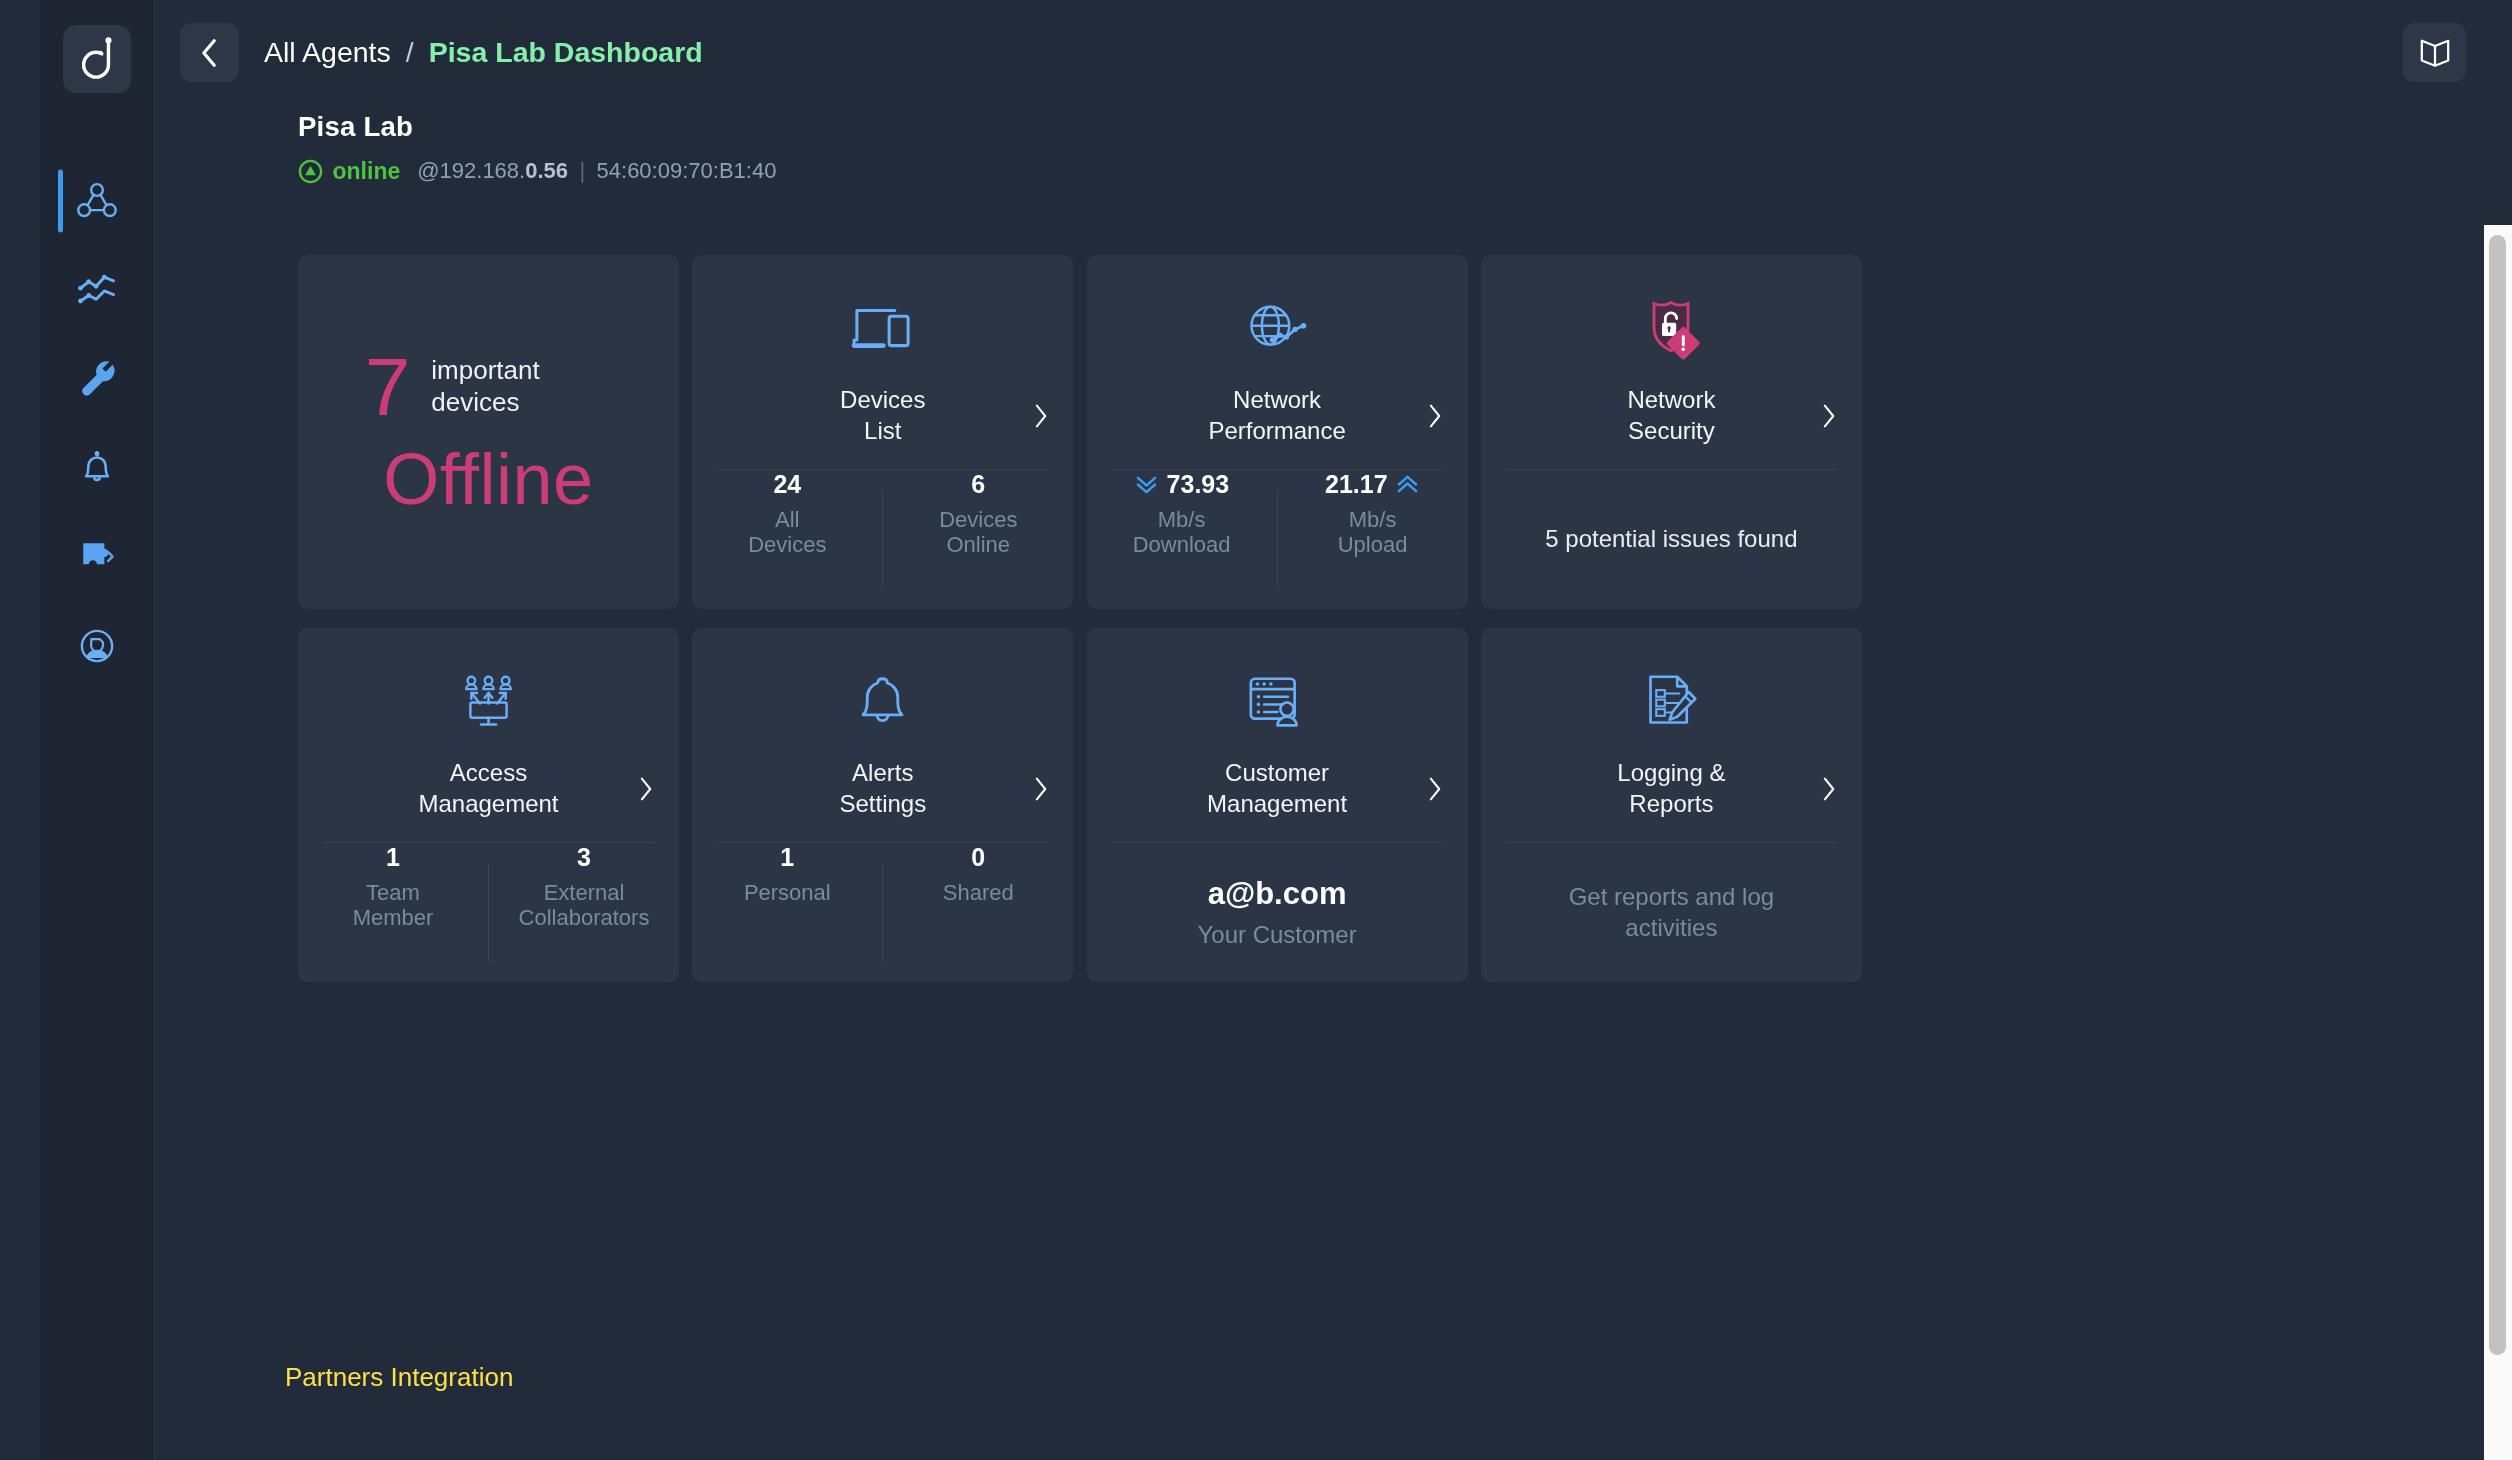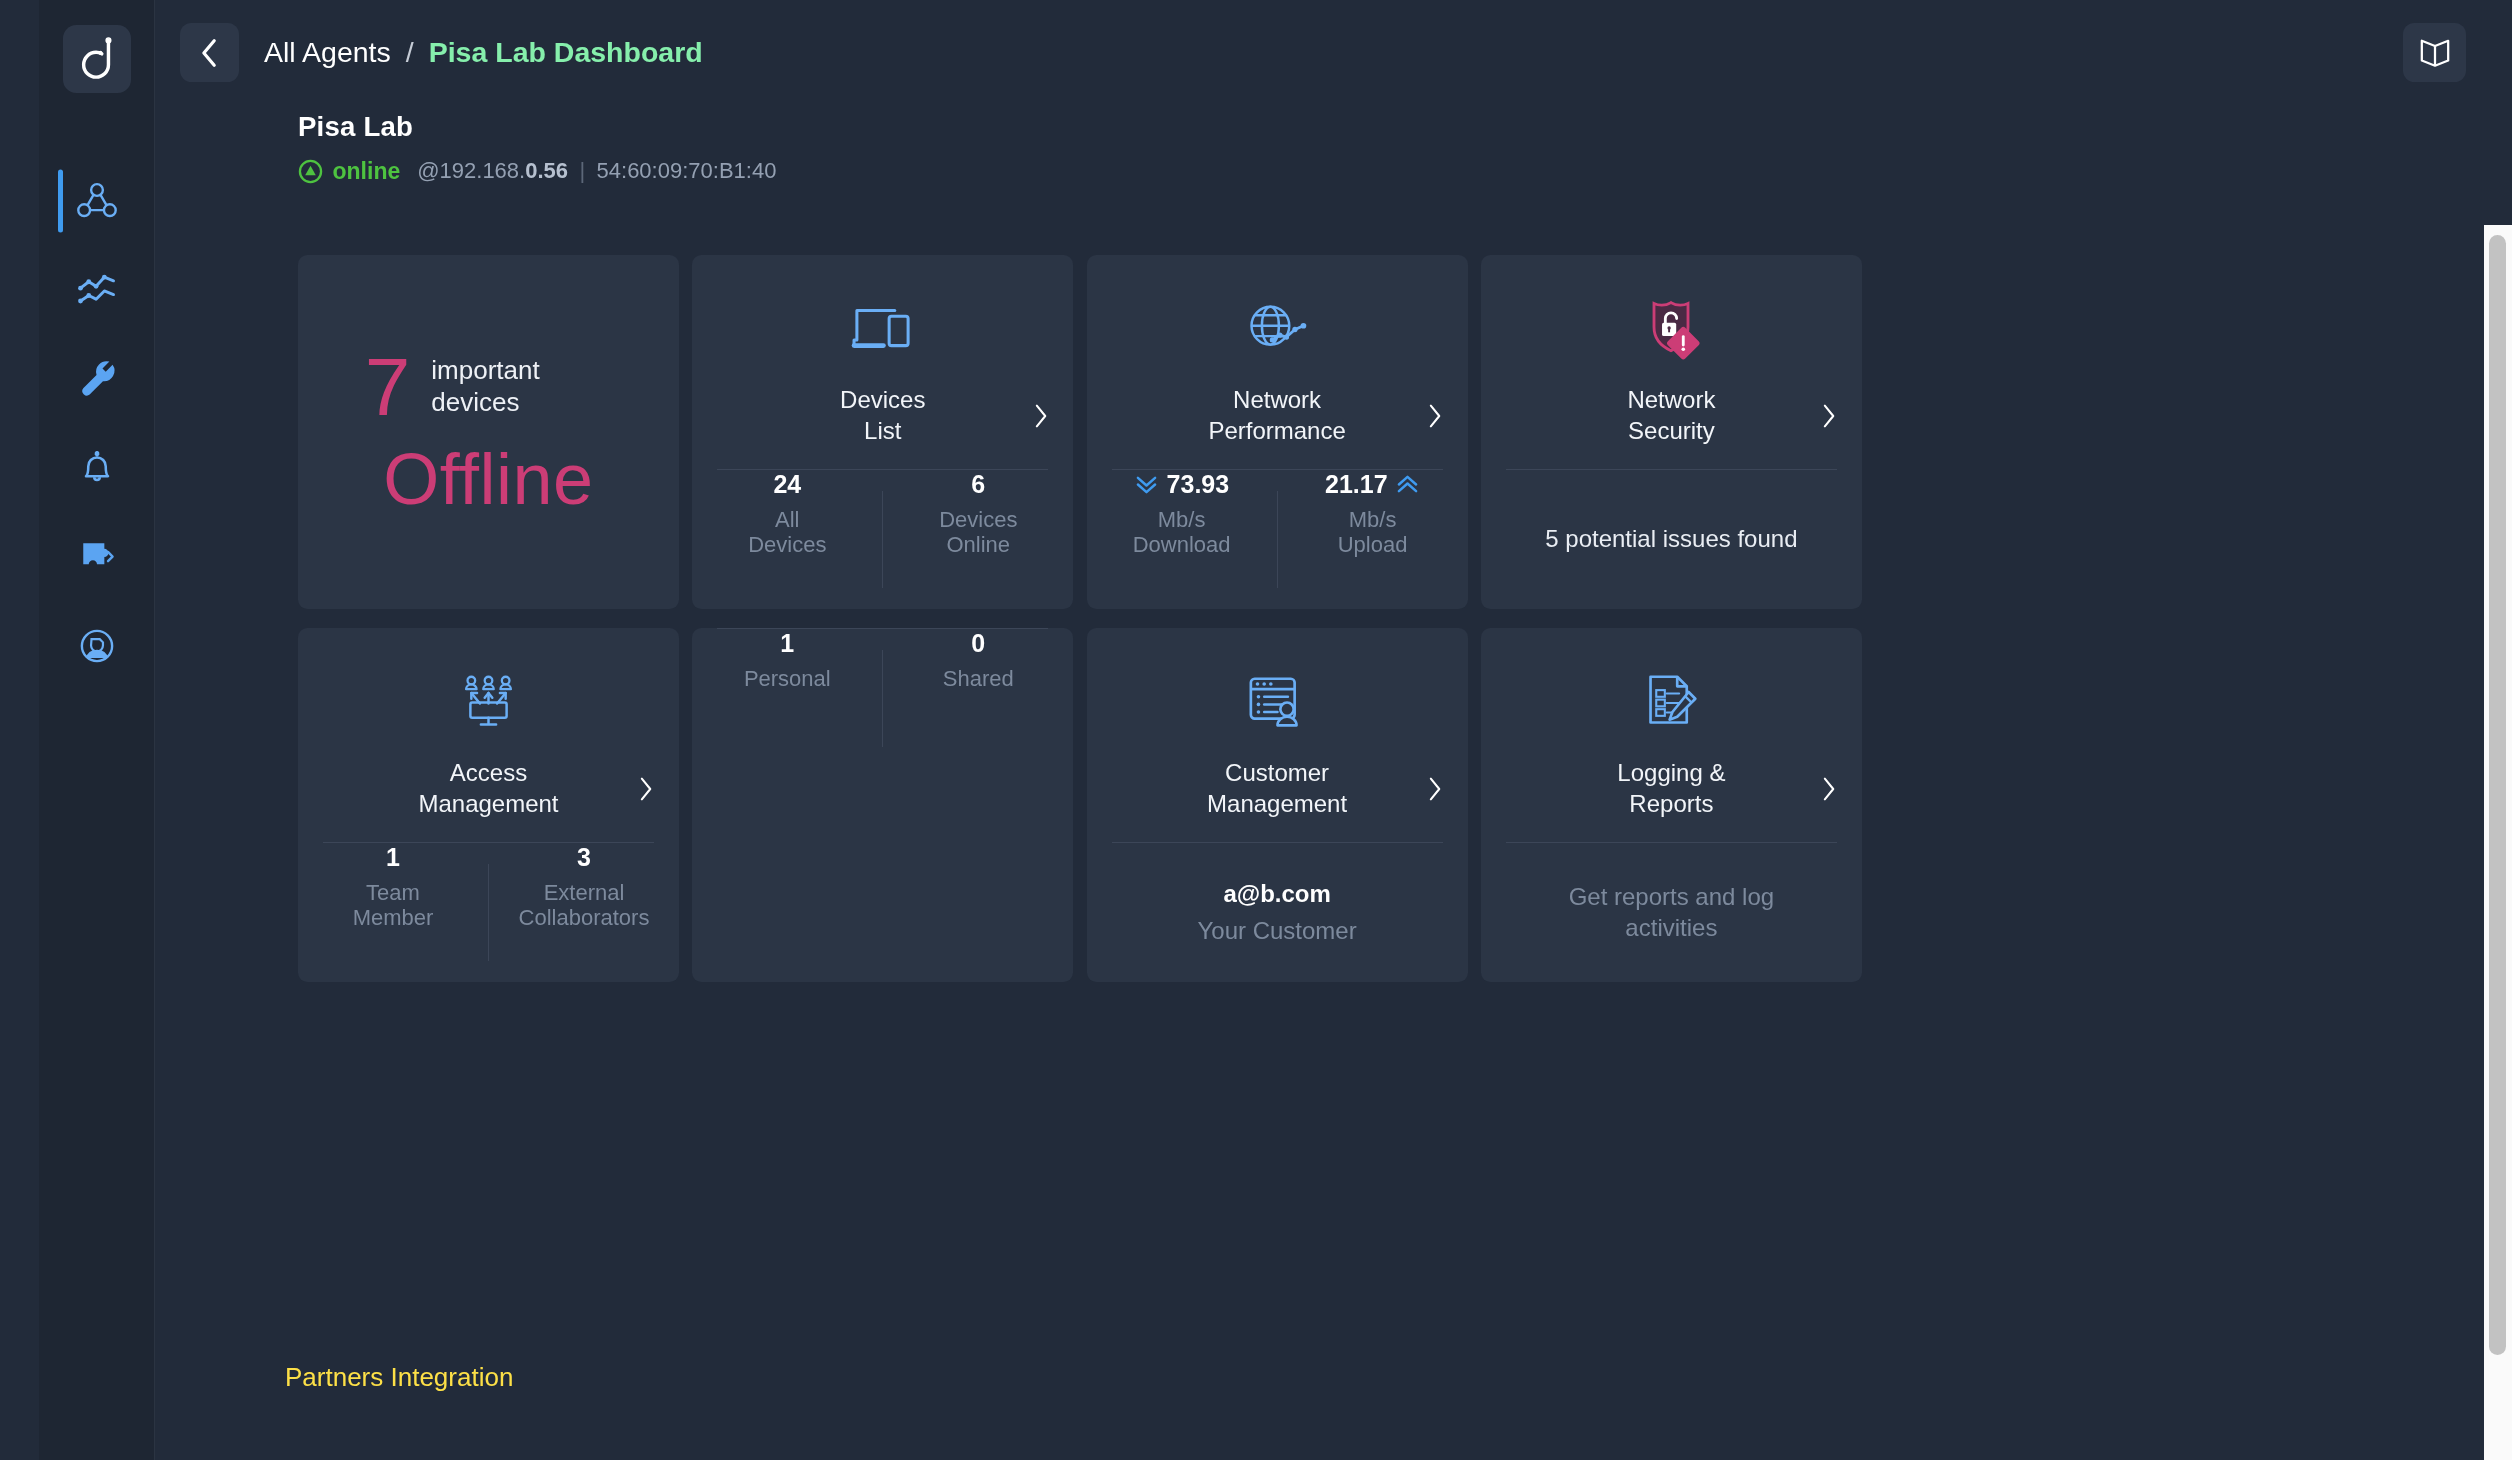--- a/index.html
+++ b/index.html
@@ -93,21 +93,21 @@
 
   .card-stats { height: 139px; display: flex; align-items: flex-start; }
   .stat { flex: 1 1 0; text-align: center; padding: 0 5.7px; }
   .stat-val { color: #ffffff; font-size: 25px; font-weight: 700; margin-bottom: 7.6px; display:flex; align-items:center; justify-content:center; gap:7.6px; }
   .stat-lbl { color: #7d8a9d; font-size: 22px; line-height: 1.16; }
   .stat-sep { width: 1px; align-self: stretch; background: #3c4658; margin: 21px 0; }
   .card-note { height: 139px; display: flex; align-items: center; justify-content: center; text-align: center; padding: 0 23px; }
   .note-bright { color: #e9edf3; font-size: 24px; line-height: 1.28; }
   .note-dim { color: #7d8a9d; font-size: 24px; line-height: 1.28; }
   .note-stack { text-align: center; }
-  .note-stack .l1 { color:#ffffff; font-size:24px; font-weight:700; margin-bottom:9.5px; }
+  .note-stack .l1 { color:#ffffff; font-size:31px; font-weight:700; margin-bottom:9.5px; }
   .note-stack .l2 { color:#7d8a9d; font-size:24px; }
 
   
   .hero { align-items: center; justify-content: center; padding: 0 28.5px; }
   .hero-top { display: flex; align-items: center; justify-content: center; gap: 21px; margin-bottom: 19px; }
   .hero-num { color: #cc3d76; font-size: 82px; line-height: .92; font-weight: 400; }
   .hero-sub { color: #eef1f6; font-size: 26px; line-height: 1.22; max-width: 181px; }
   .hero-big { color: #cc3d76; font-size: 72px; line-height: 1; font-weight: 400; letter-spacing: 0.5px; }
 
   .partners {
@@ -410,20 +410,37 @@
             <div class="stat-val">3</div>
             <div class="stat-lbl">
               <div>External</div>
               <div>Collaborators</div>
             </div>
           </div>
         </div>
       </div>
 
       <div class="card card-r2">
+        <div class="card-top">
+          <div class="card-icon">
+            <svg width="59" height="61" viewBox="0 0 62 64" fill="none">
+              <path d="M31 7 C27.5 7 26 9 26 11.5 A15.5 15.5 0 0 0 15 26.5 C15 34 15 41 10.5 45 H51.5 C47 41 47 34 47 26.5 A15.5 15.5 0 0 0 36 11.5 C36 9 34.5 7 31 7 Z" stroke="#6aaef5" stroke-width="3" stroke-linejoin="round" fill="none"></path>
+              <path d="M25 45 a6 6 0 0 0 12 0" stroke="#6aaef5" stroke-width="3" fill="none"></path>
+            </svg>
+          </div>
+          <div class="card-title-row">
+            <div class="card-title">
+              <div>Alerts</div>
+              <div>Settings</div>
+            </div>
+            <svg class="chevron" width="15" height="27" viewBox="0 0 16 28" fill="none">
+              <path d="M3 3 L12 14 L3 25" stroke="#ffffff" stroke-width="2.2" stroke-linecap="round" stroke-linejoin="round"></path>
+            </svg>
+          </div>
+        </div>
         <div class="card-divider"></div>
         <div class="card-stats">
           <div class="stat">
             <div class="stat-val">1</div>
             <div class="stat-lbl">Personal</div>
           </div>
           <div class="stat-sep"></div>
           <div class="stat">
             <div class="stat-val">0</div>
             <div class="stat-lbl">Shared</div>

